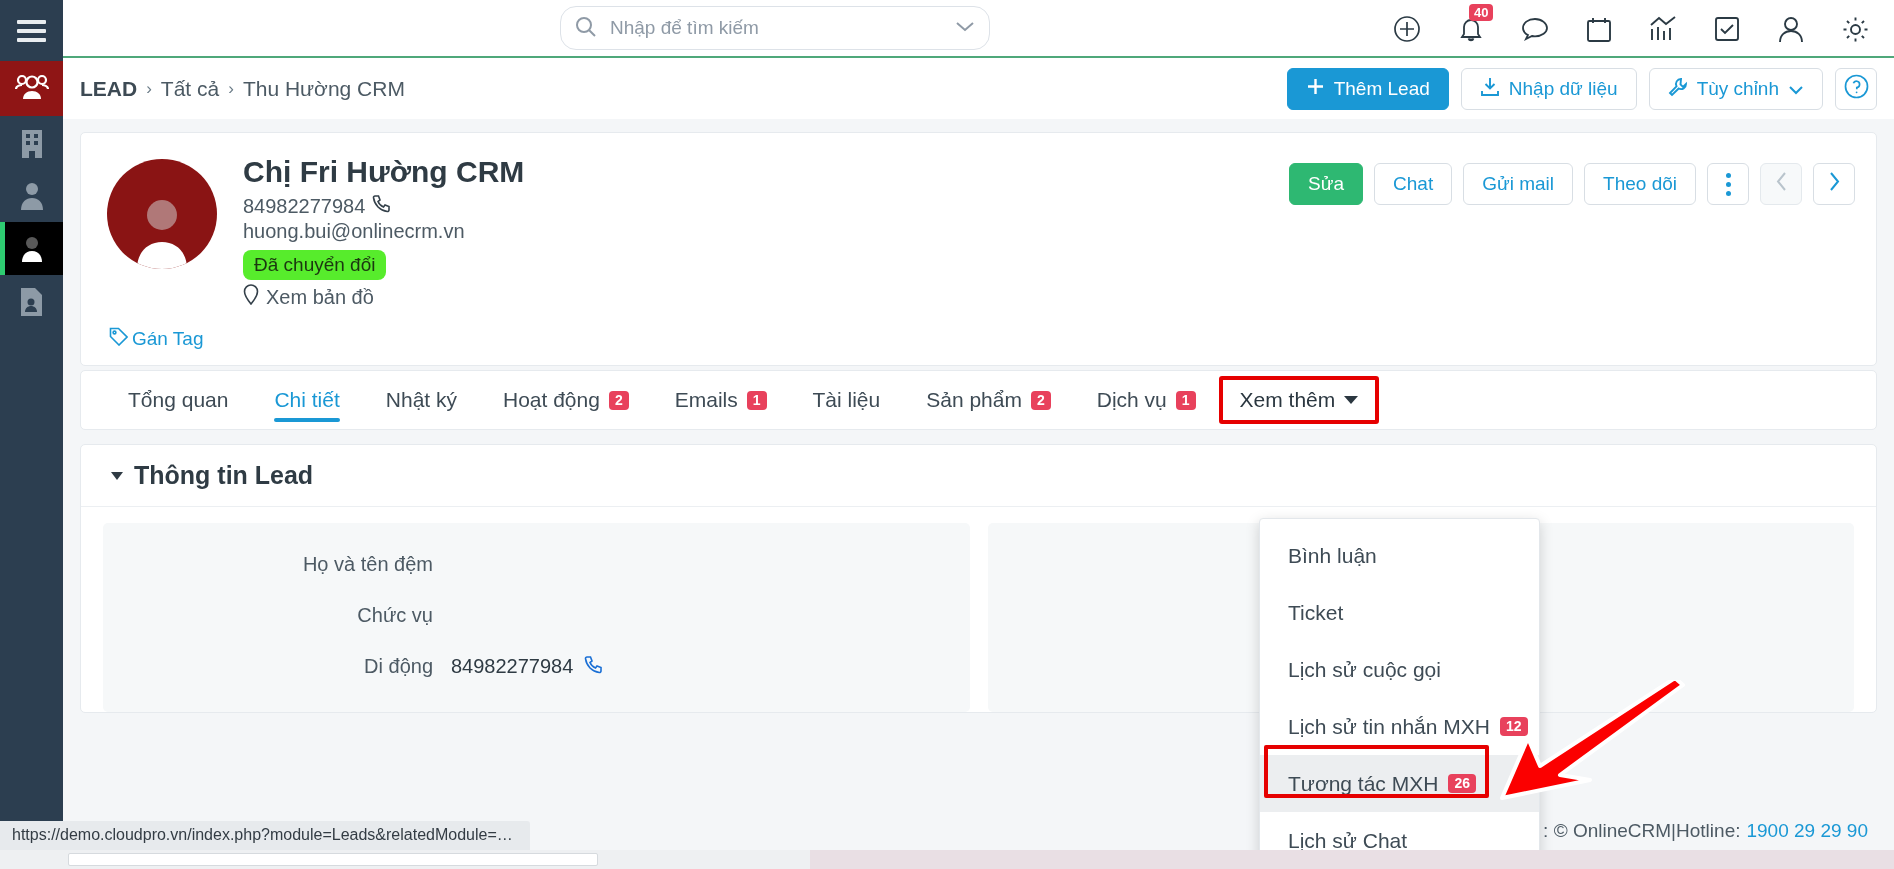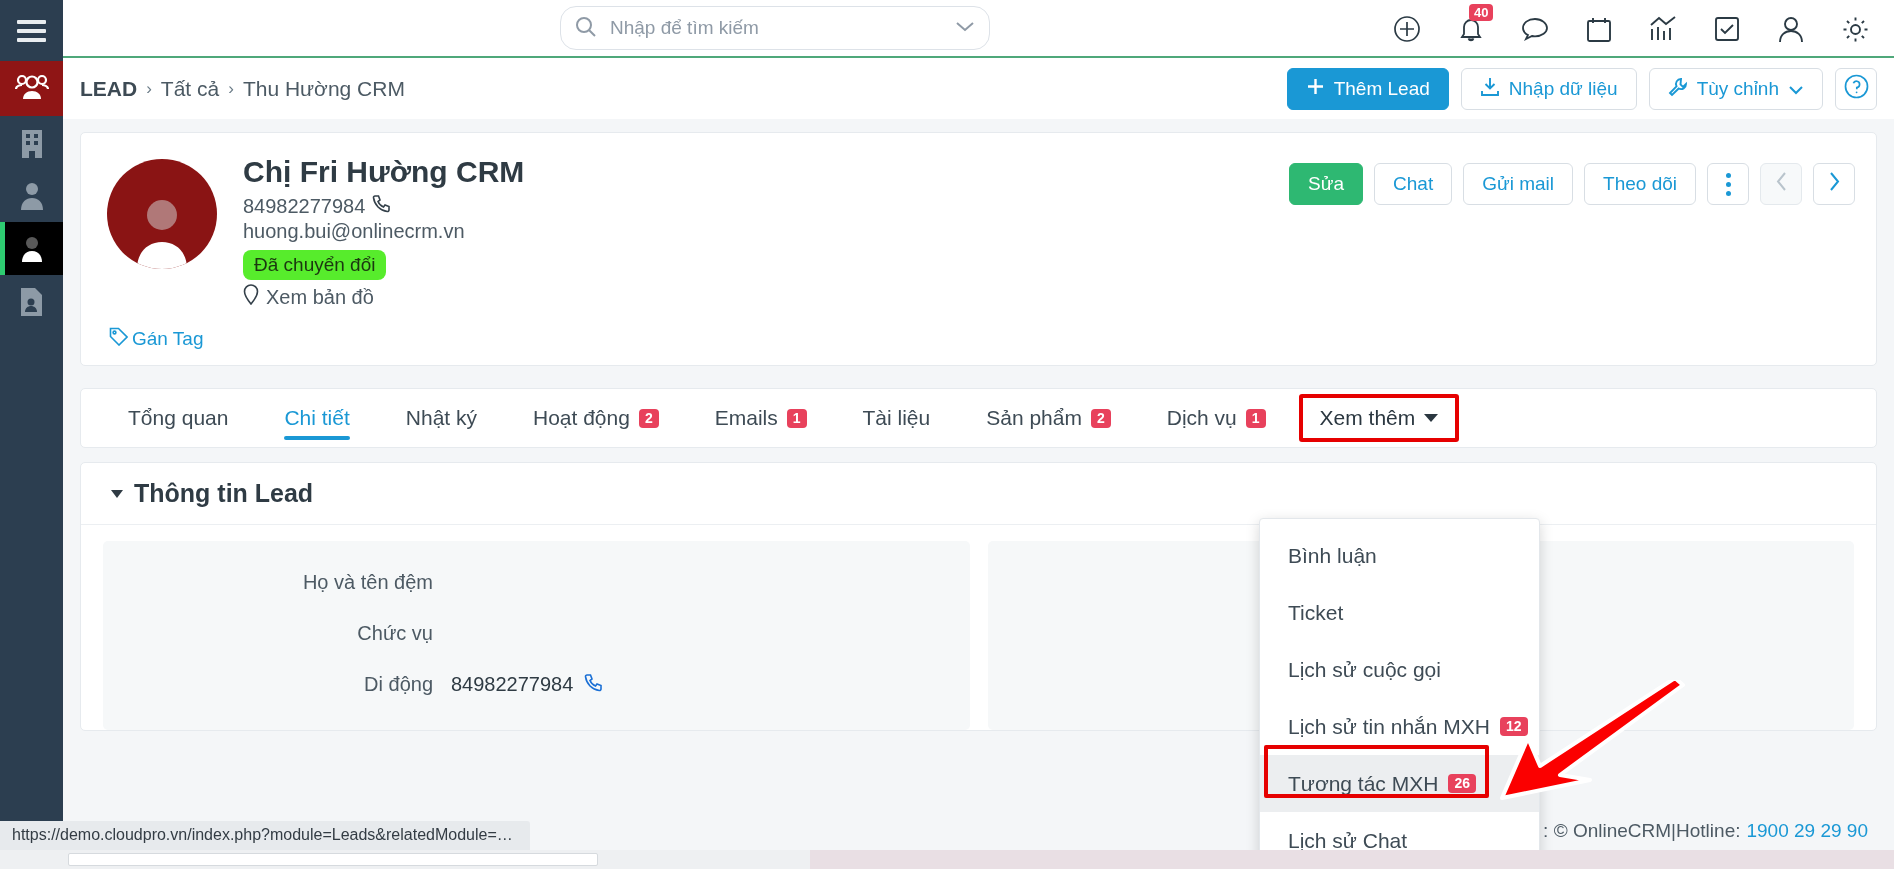--- a/index.html
+++ b/index.html
@@ -144,21 +144,21 @@
   .btn.green { background: #2eb872; border-color: #2eb872; color: #fff; }
   .btn.muted { color: #a9b6c0; border-color: #e4e9ed; background: #f7f9fa; }
   .dots { display: flex; flex-direction: column; gap: 4px; align-items: center; }
   .dots i { width: 5px; height: 5px; border-radius: 50%; background: #1a98d5; display: block; }
   .gantag {
     margin: 15px 0 14px 28px; color: #1a98d5; font-size: 19px;
     display: flex; align-items: center; gap: 4px;
   }
 
   
-  .tabcard { margin-top: 22px; padding: 0 24px; height: 60px; display: flex; align-items: center; gap: 10px; }
+  .tabcard { margin-top: 4px; padding: 0 24px; height: 60px; display: flex; align-items: center; gap: 0; }
   .tab {
     position: relative; height: 60px; display: flex; align-items: center; gap: 9px;
     padding: 0 23px; font-size: 21px; color: #3e4b55; white-space: nowrap;
   }
   .tab.active { color: #1a98d5; }
   .tab.active::after {
     content: ""; position: absolute; left: 23px; right: 23px; bottom: 8px;
     height: 4px; background: #1a98d5; border-radius: 2px;
   }
   .badge-pink {

